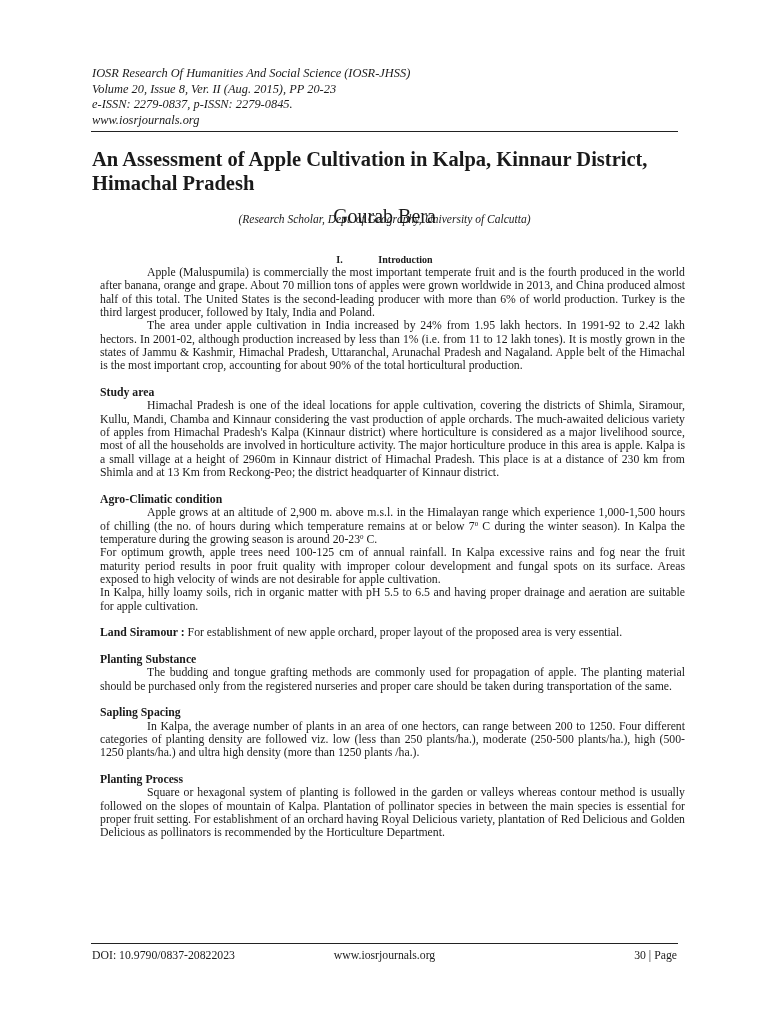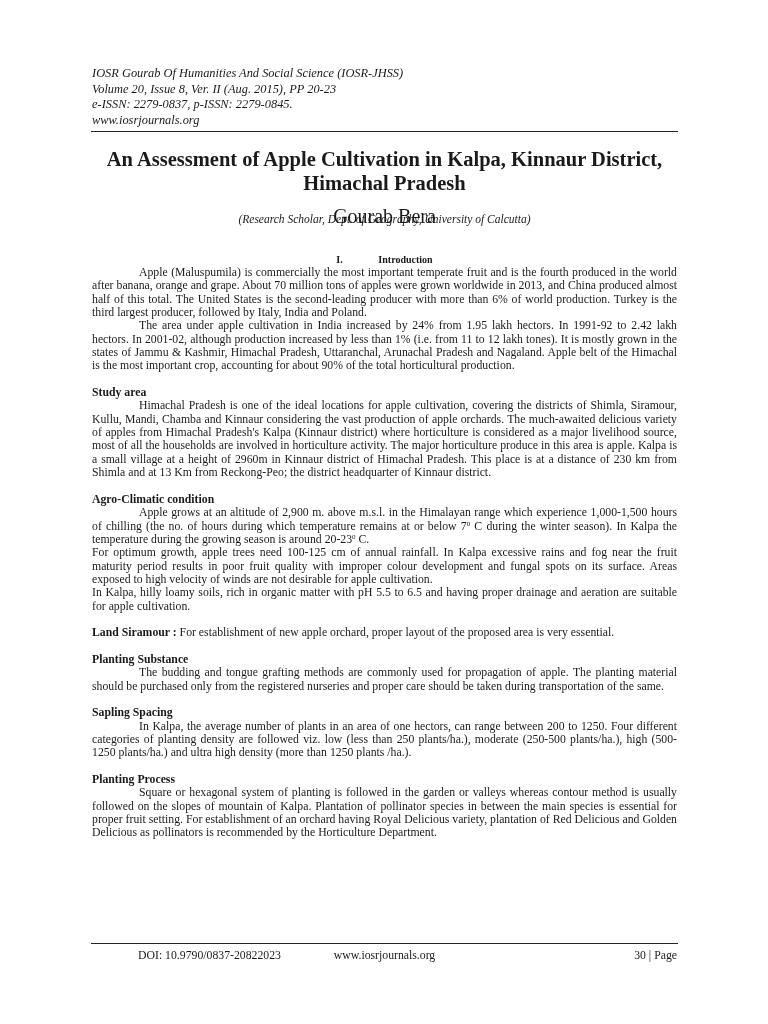--- a/index.html
+++ b/index.html
@@ -6,52 +6,52 @@
   body { width: 768px; height: 1024px; position: relative; overflow: hidden;
          font-family: "Liberation Serif", serif; color: #1a1a1a; }
   .page { position: absolute; left: 92px; width: 585px; top: 0; }
 
   .journal-header { position: absolute; top: 66px; left: 0; width: 585px;
     font-style: italic; font-size: 12.4px; line-height: 15.5px; }
   .journal-header div { white-space: nowrap; }
   .header-rule { position: absolute; top: 131px; left: -1px; width: 587px; height: 0;
     border-top: 1.6px solid #222; }
 
-  .title { position: absolute; top: 147px; left: 0; width: 585px; text-align: center;
+  .title { position: absolute; top: 147px; left: 0; width: 585px; text-align: left;
     font-weight: bold; font-size: 20.5px; line-height: 24px; }
   .author { position: absolute; top: 207px; left: 0; width: 585px; text-align: center;
     font-size: 20px; line-height: 18px; }
   .affiliation { position: absolute; top: 212px; left: 0; width: 585px; text-align: center;
     font-style: italic; font-size: 11.5px; line-height: 14px; }
   .section-heading { position: absolute; top: 252px; left: 0; width: 585px; text-align: center;
     font-weight: bold; font-size: 10px; line-height: 15px; }
   .section-heading .num { display: inline-block; width: 42px; text-align: left; }
 
-  .body { position: absolute; top: 266px; left: 0; width: 585px;
+  .body { position: absolute; top: 266px; left: 8px; width: 585px;
     font-size: 11.75px; line-height: 13.35px; text-align: justify; }
   .body p { margin: 0; }
   .body .indent { text-indent: 47px; }
   .body .subhead { font-weight: bold; margin-top: 13.35px; }
   .body sup { font-size: 7px; line-height: 0; vertical-align: 4px; }
 
   .footer-rule { position: absolute; top: 943px; left: -1px; width: 587px; height: 0;
     border-top: 1.6px solid #222; }
   .footer { position: absolute; top: 948px; left: 0; width: 585px; height: 15px;
     font-size: 11.75px; line-height: 15px; }
-  .footer .doi { position: absolute; left: 0; margin-left: 46px; }
+  .footer .doi { position: absolute; left: 0; }
   .footer .site { position: absolute; left: 0; width: 585px; text-align: center; }
   .footer .pg { position: absolute; right: 0; }
 </style>
 </head>
 <body>
 
 <div class="page">
 
   <div class="journal-header">
-    <div>IOSR Gourab Of Humanities And Social Science (IOSR-JHSS)</div>
+    <div>IOSR Research Of Humanities And Social Science (IOSR-JHSS)</div>
     <div>Volume 20, Issue 8, Ver. II (Aug. 2015), PP 20-23</div>
     <div>e-ISSN: 2279-0837, p-ISSN: 2279-0845.</div>
     <div>www.iosrjournals.org</div>
   </div>
   <div class="header-rule"></div>
 
   <div class="title">
     <div>An Assessment of Apple Cultivation in Kalpa, Kinnaur District,</div>
     <div>Himachal Pradesh</div>
   </div>

